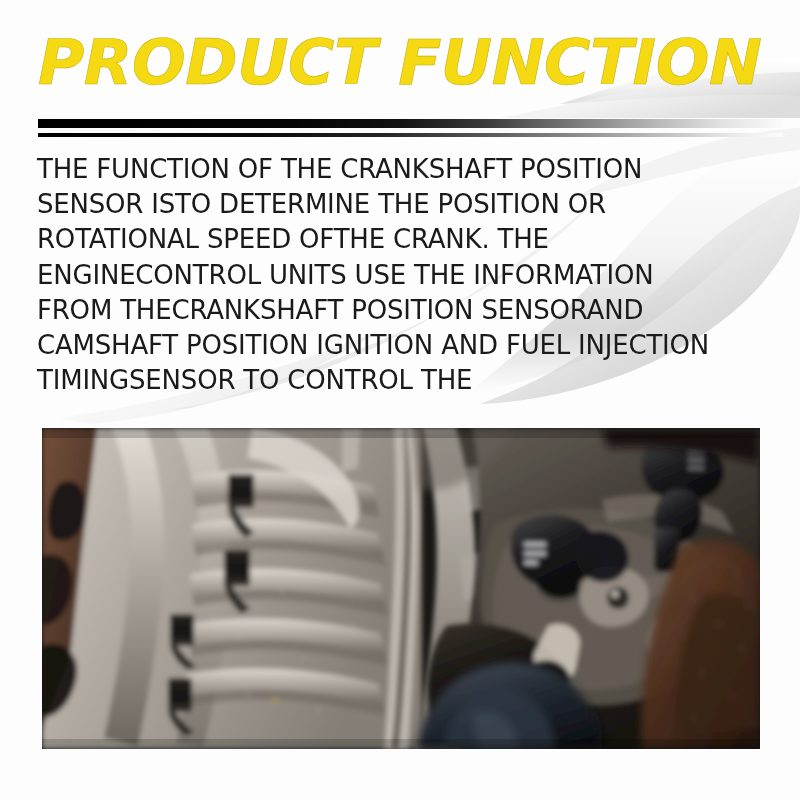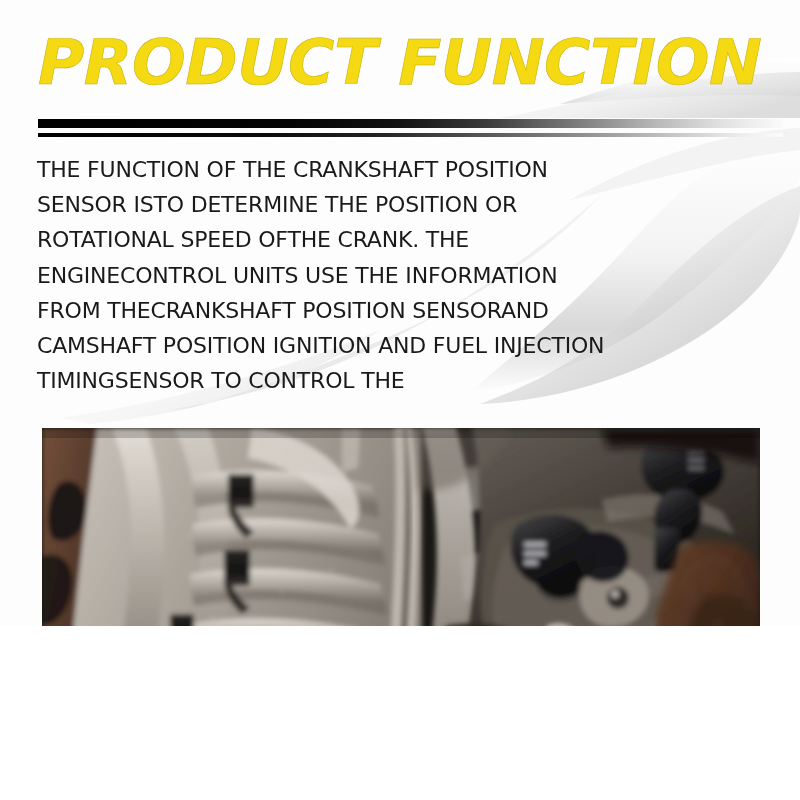--- a/index.html
+++ b/index.html
@@ -8,21 +8,21 @@
     background: #ffffff;
   }
   body {
     font-family: "Liberation Sans", sans-serif;
   }
 
   
   .page {
     position: relative;
     width: 800px;
-    height: 626px;
+    height: 800px;
     overflow: hidden;
     background: #a16207;
   }
 
   
   .bg-waves {
     position: absolute;
     inset: 0;
     width: 800px;
     height: 800px;
@@ -80,21 +80,21 @@
         #ececec 94%, #fcfcfc 100%);
   }
 
   
   .body-copy {
     position: absolute;
     left: 37px;
     top: 152px;
     width: 730px;
     font-family: "DejaVu Sans", "Liberation Sans", sans-serif;
-    font-size: 22px;
+    font-size: 26px;
     line-height: 35.2px;
     font-weight: 400;
     color: #1a1a1a;
     letter-spacing: -0.2px;
     text-transform: uppercase;
     white-space: pre-line;
   }
 
   
   .photo-frame {

